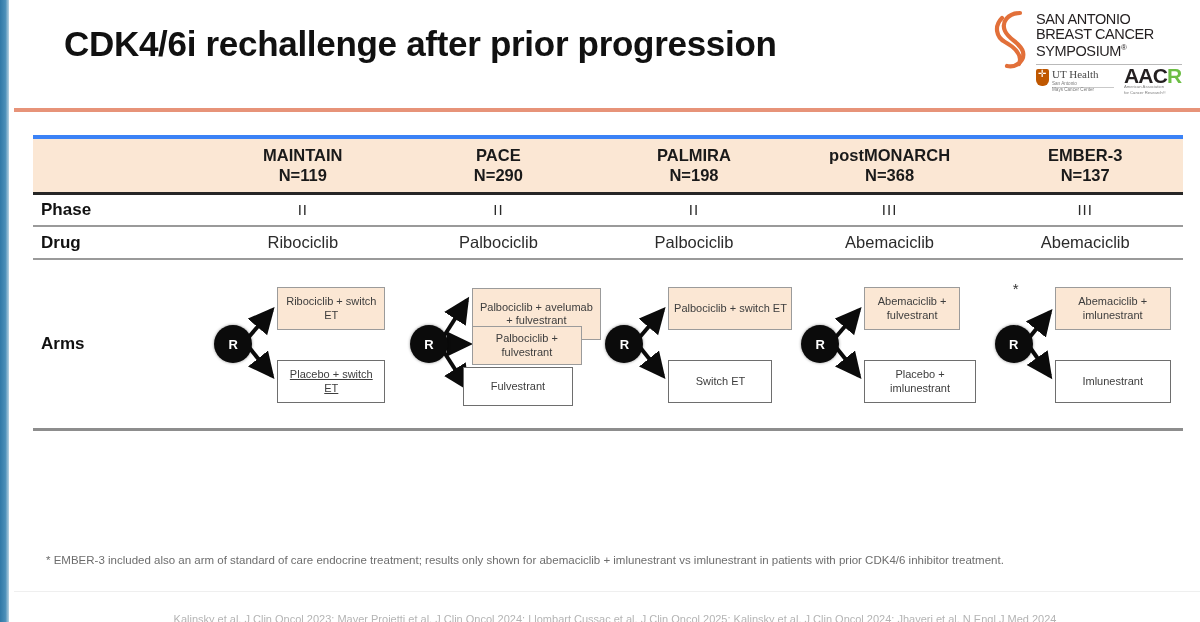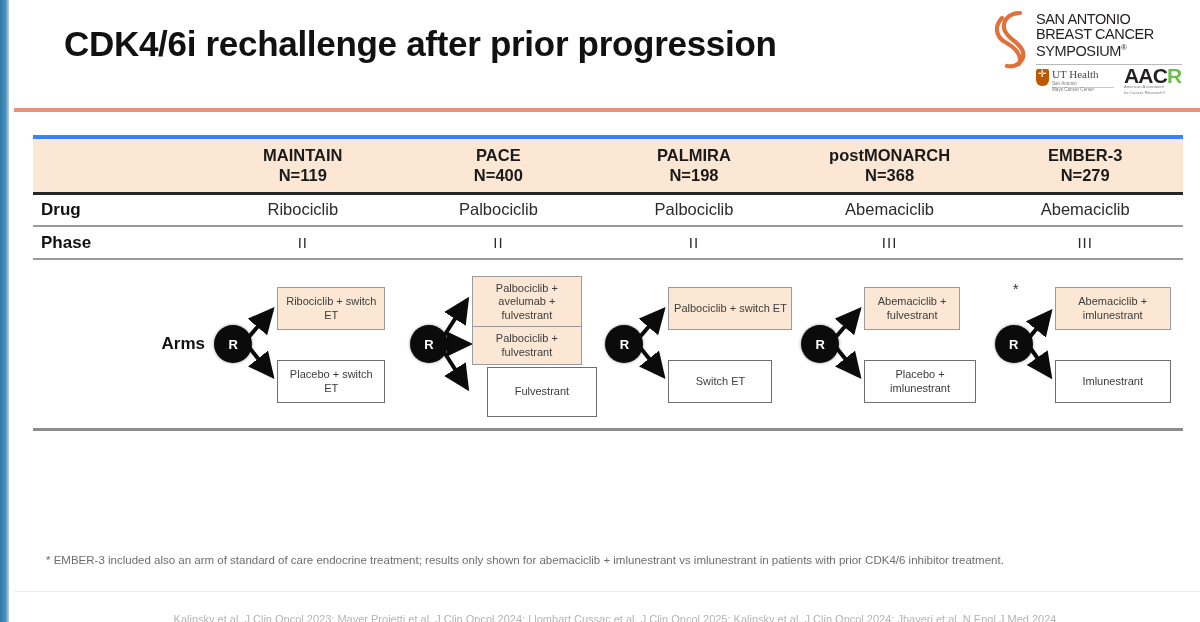--- a/index.html
+++ b/index.html
@@ -164,21 +164,21 @@
     color: #111111;
   }
   .data-row td.phase-val { font-size: 15px; letter-spacing: 1px; }
 
   .arms-row td {
     border-bottom: 3px solid #8d8d8d;
     height: 170px;
     vertical-align: middle;
   }
   .arms-row td.rowlabel {
-    text-align: right;
+    text-align: left;
     padding-left: 8px;
     font-weight: bold;
     font-size: 17px;
     color: #111111;
   }
 
   
   .diagram {
     position: relative;
     width: 195px;
@@ -311,90 +311,90 @@
 
       <tbody>
           <tr class="hdr-row">
         <th class="blank"></th>
         <th>
           <div>MAINTAIN</div>
           <div>N=119</div>
         </th>
         <th>
           <div>PACE</div>
-          <div>N=400</div>
+          <div>N=290</div>
         </th>
         <th>
           <div>PALMIRA</div>
           <div>N=198</div>
         </th>
         <th>
           <div>postMONARCH</div>
           <div>N=368</div>
         </th>
         <th>
           <div>EMBER-3</div>
-          <div>N=279</div>
+          <div>N=137</div>
         </th>
+      </tr>
+
+      <tr class="data-row">
+        <td class="rowlabel">Phase</td>
+        <td class="phase-val">II</td>
+        <td class="phase-val">II</td>
+        <td class="phase-val">II</td>
+        <td class="phase-val">III</td>
+        <td class="phase-val">III</td>
       </tr>
 
       <tr class="data-row">
         <td class="rowlabel">Drug</td>
         <td>Ribociclib</td>
         <td>Palbociclib</td>
         <td>Palbociclib</td>
         <td>Abemaciclib</td>
         <td>Abemaciclib</td>
-      </tr>
-
-      <tr class="data-row">
-        <td class="rowlabel">Phase</td>
-        <td class="phase-val">II</td>
-        <td class="phase-val">II</td>
-        <td class="phase-val">II</td>
-        <td class="phase-val">III</td>
-        <td class="phase-val">III</td>
       </tr>
 
       <tr class="arms-row">
         <td class="rowlabel">Arms</td>
 
         <td>
           <div class="diagram">
             <svg viewBox="0 0 195 168">
               <defs>
                 <marker id="ah1" markerWidth="7" markerHeight="7" refX="5.6" refY="3.2" orient="auto">
                   <path d="M0,0 L6.6,3.2 L0,6.4 z" fill="#0b0b0b"></path>
                 </marker>
               </defs>
               <line x1="43" y1="78" x2="67" y2="50" stroke="#0b0b0b" stroke-width="4" marker-end="url(#ah1)"></line>
               <line x1="43" y1="86" x2="67" y2="116" stroke="#0b0b0b" stroke-width="4" marker-end="url(#ah1)"></line>
             </svg>
             <div class="r-node" style="left:9px; top:65px;">R</div>
             <div class="abox peach" style="left:72px; top:27px; width:108px; height:43px;">Ribociclib + switch ET</div>
-            <div class="abox white" style="left:72px; top:100px; width:108px; height:43px;">Placebo + switch ET</div>
+            <div class="abox white" style="left:72px; top:100px; width:108px; height:43px;text-decoration:underline;">Placebo + switch ET</div>
           </div>
         </td>
 
         <td>
           <div class="diagram">
             <svg viewBox="0 0 195 168">
               <defs>
                 <marker id="ah2" markerWidth="7" markerHeight="7" refX="5.6" refY="3.2" orient="auto">
                   <path d="M0,0 L6.6,3.2 L0,6.4 z" fill="#0b0b0b"></path>
                 </marker>
               </defs>
               <line x1="43" y1="76" x2="66" y2="40" stroke="#0b0b0b" stroke-width="4" marker-end="url(#ah2)"></line>
               <line x1="46" y1="84" x2="68" y2="84" stroke="#0b0b0b" stroke-width="4" marker-end="url(#ah2)"></line>
               <line x1="43" y1="92" x2="66" y2="128" stroke="#0b0b0b" stroke-width="4" marker-end="url(#ah2)"></line>
             </svg>
             <div class="r-node" style="left:9px; top:65px;">R</div>
-            <div class="abox peach" style="left:71px; top:16px; width:110px; height:52px;">Palbociclib + avelumab + fulvestrant</div>
+            <div class="abox peach" style="left:71px; top:28px; width:129px; height:52px;">Palbociclib + avelumab + fulvestrant</div>
             <div class="abox peach" style="left:71px; top:66px; width:110px; height:39px;">Palbociclib + fulvestrant</div>
-            <div class="abox white" style="left:86px; top:107px; width:110px; height:50px;">Fulvestrant</div>
+            <div class="abox white" style="left:62px; top:107px; width:110px; height:39px;">Fulvestrant</div>
           </div>
         </td>
 
         <td>
           <div class="diagram">
             <svg viewBox="0 0 195 168">
               <defs>
                 <marker id="ah3" markerWidth="7" markerHeight="7" refX="5.6" refY="3.2" orient="auto">
                   <path d="M0,0 L6.6,3.2 L0,6.4 z" fill="#0b0b0b"></path>
                 </marker>

